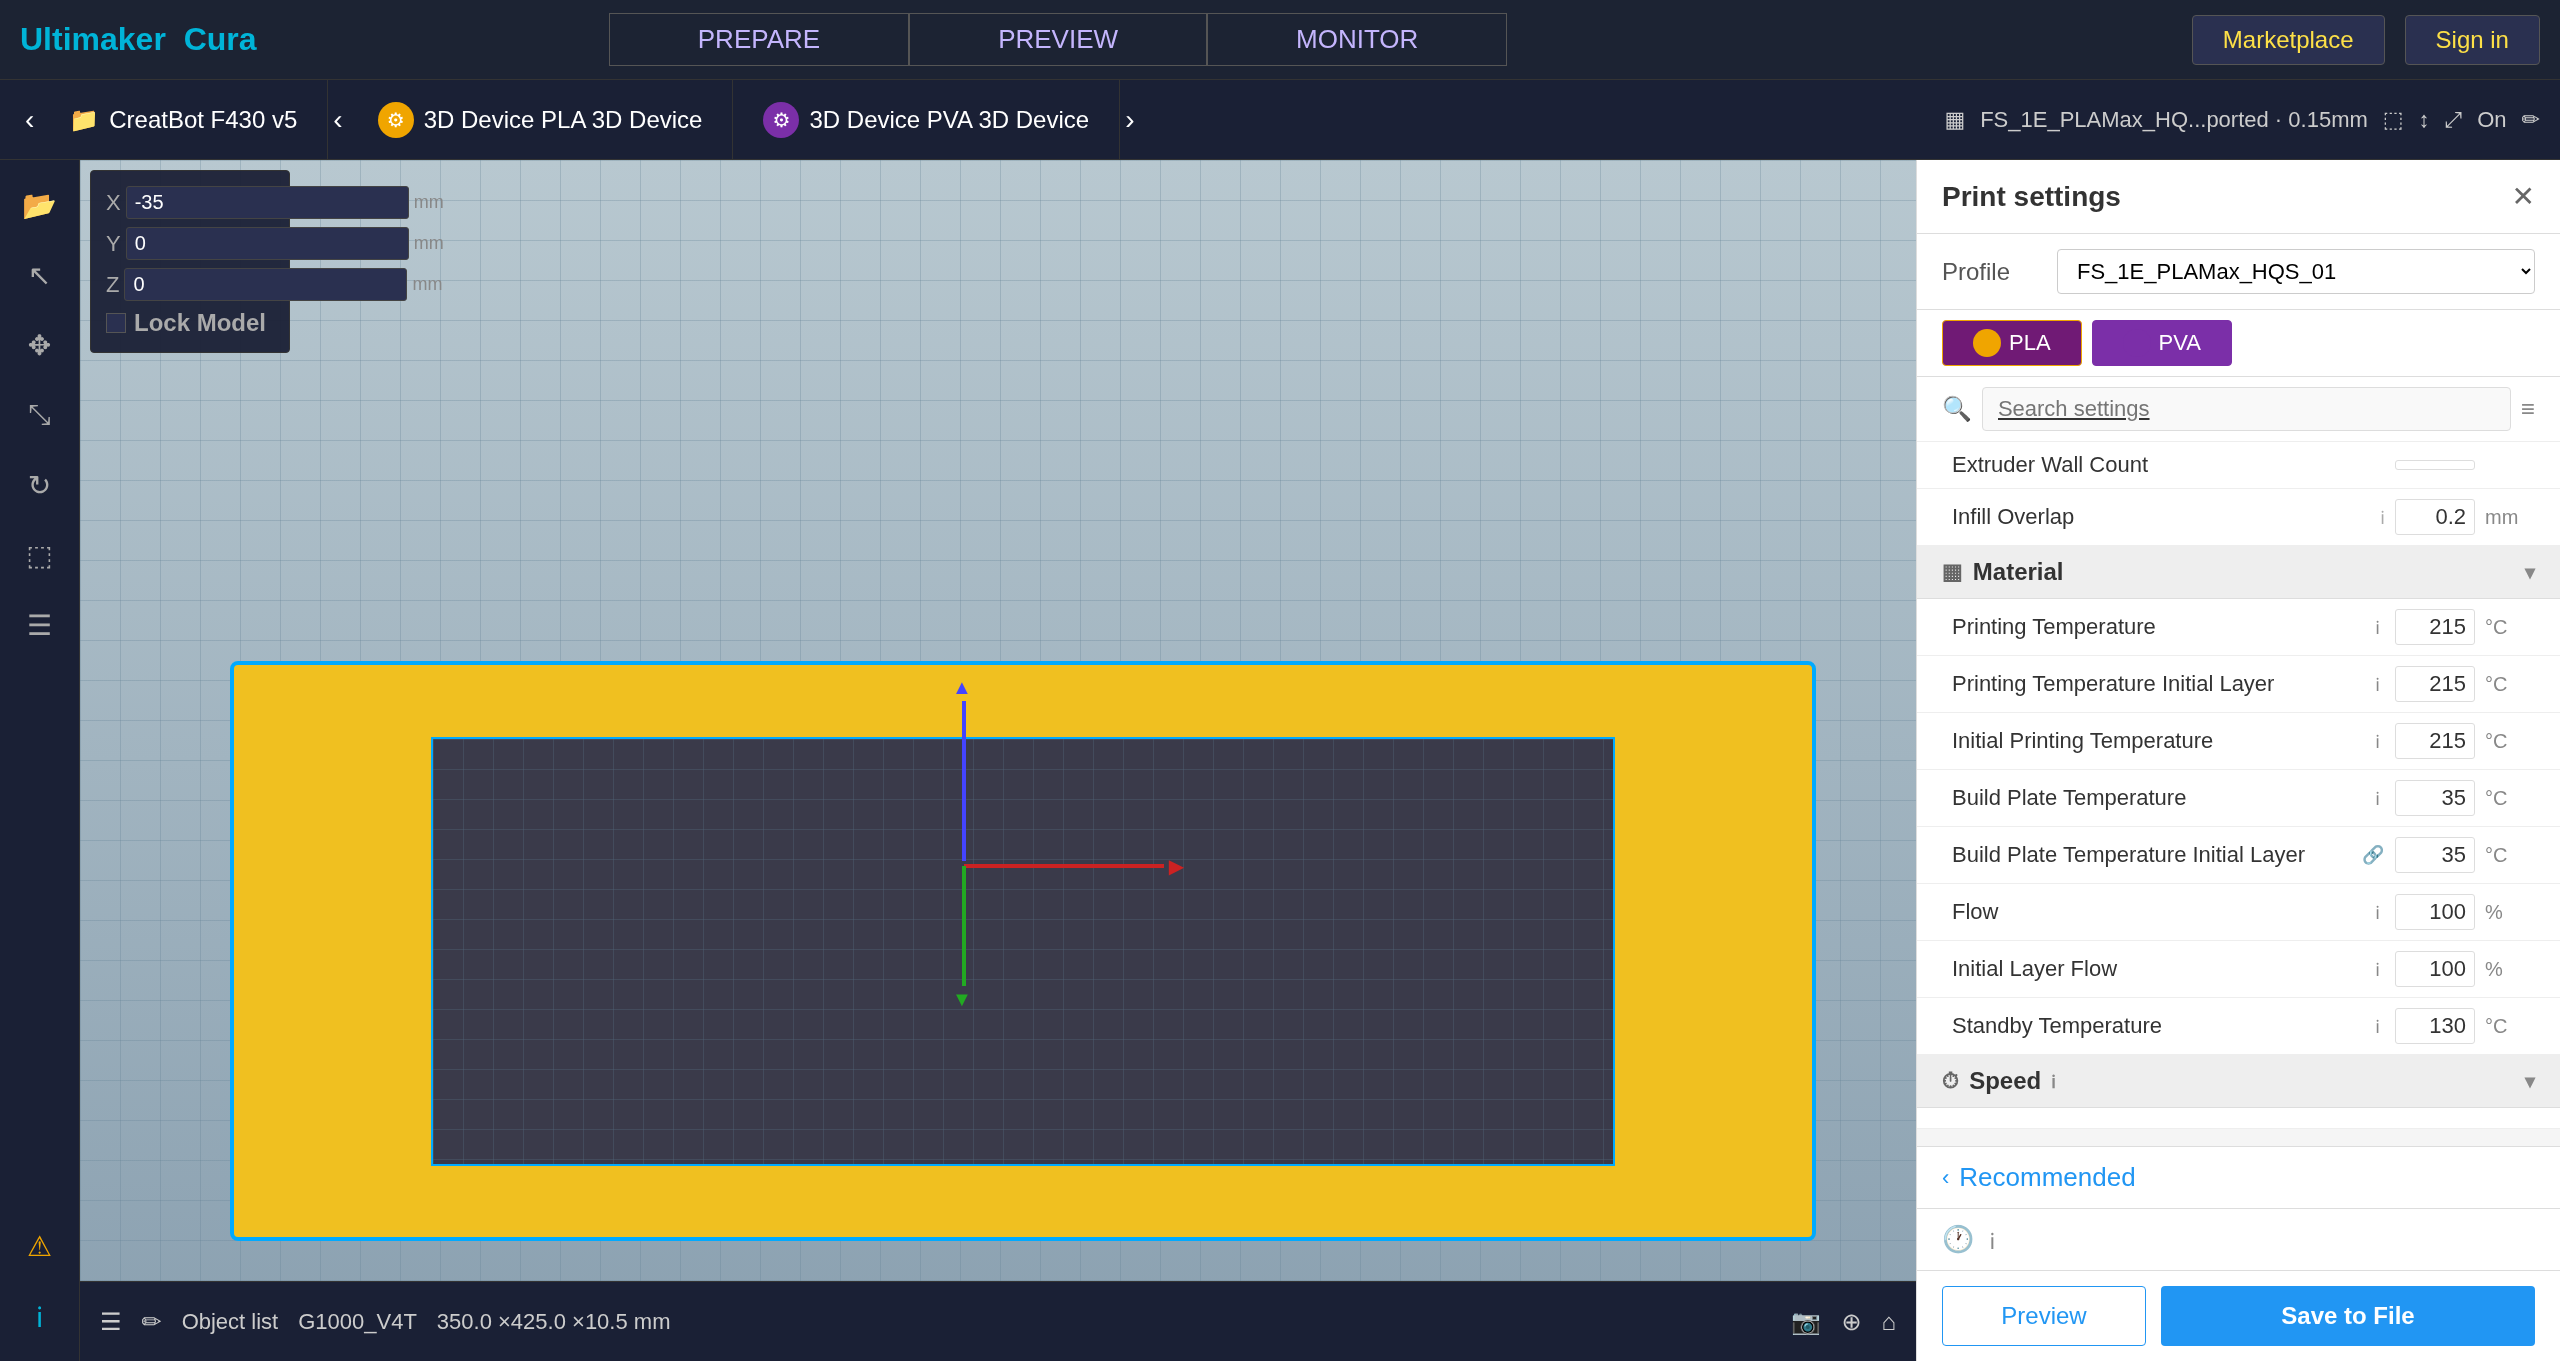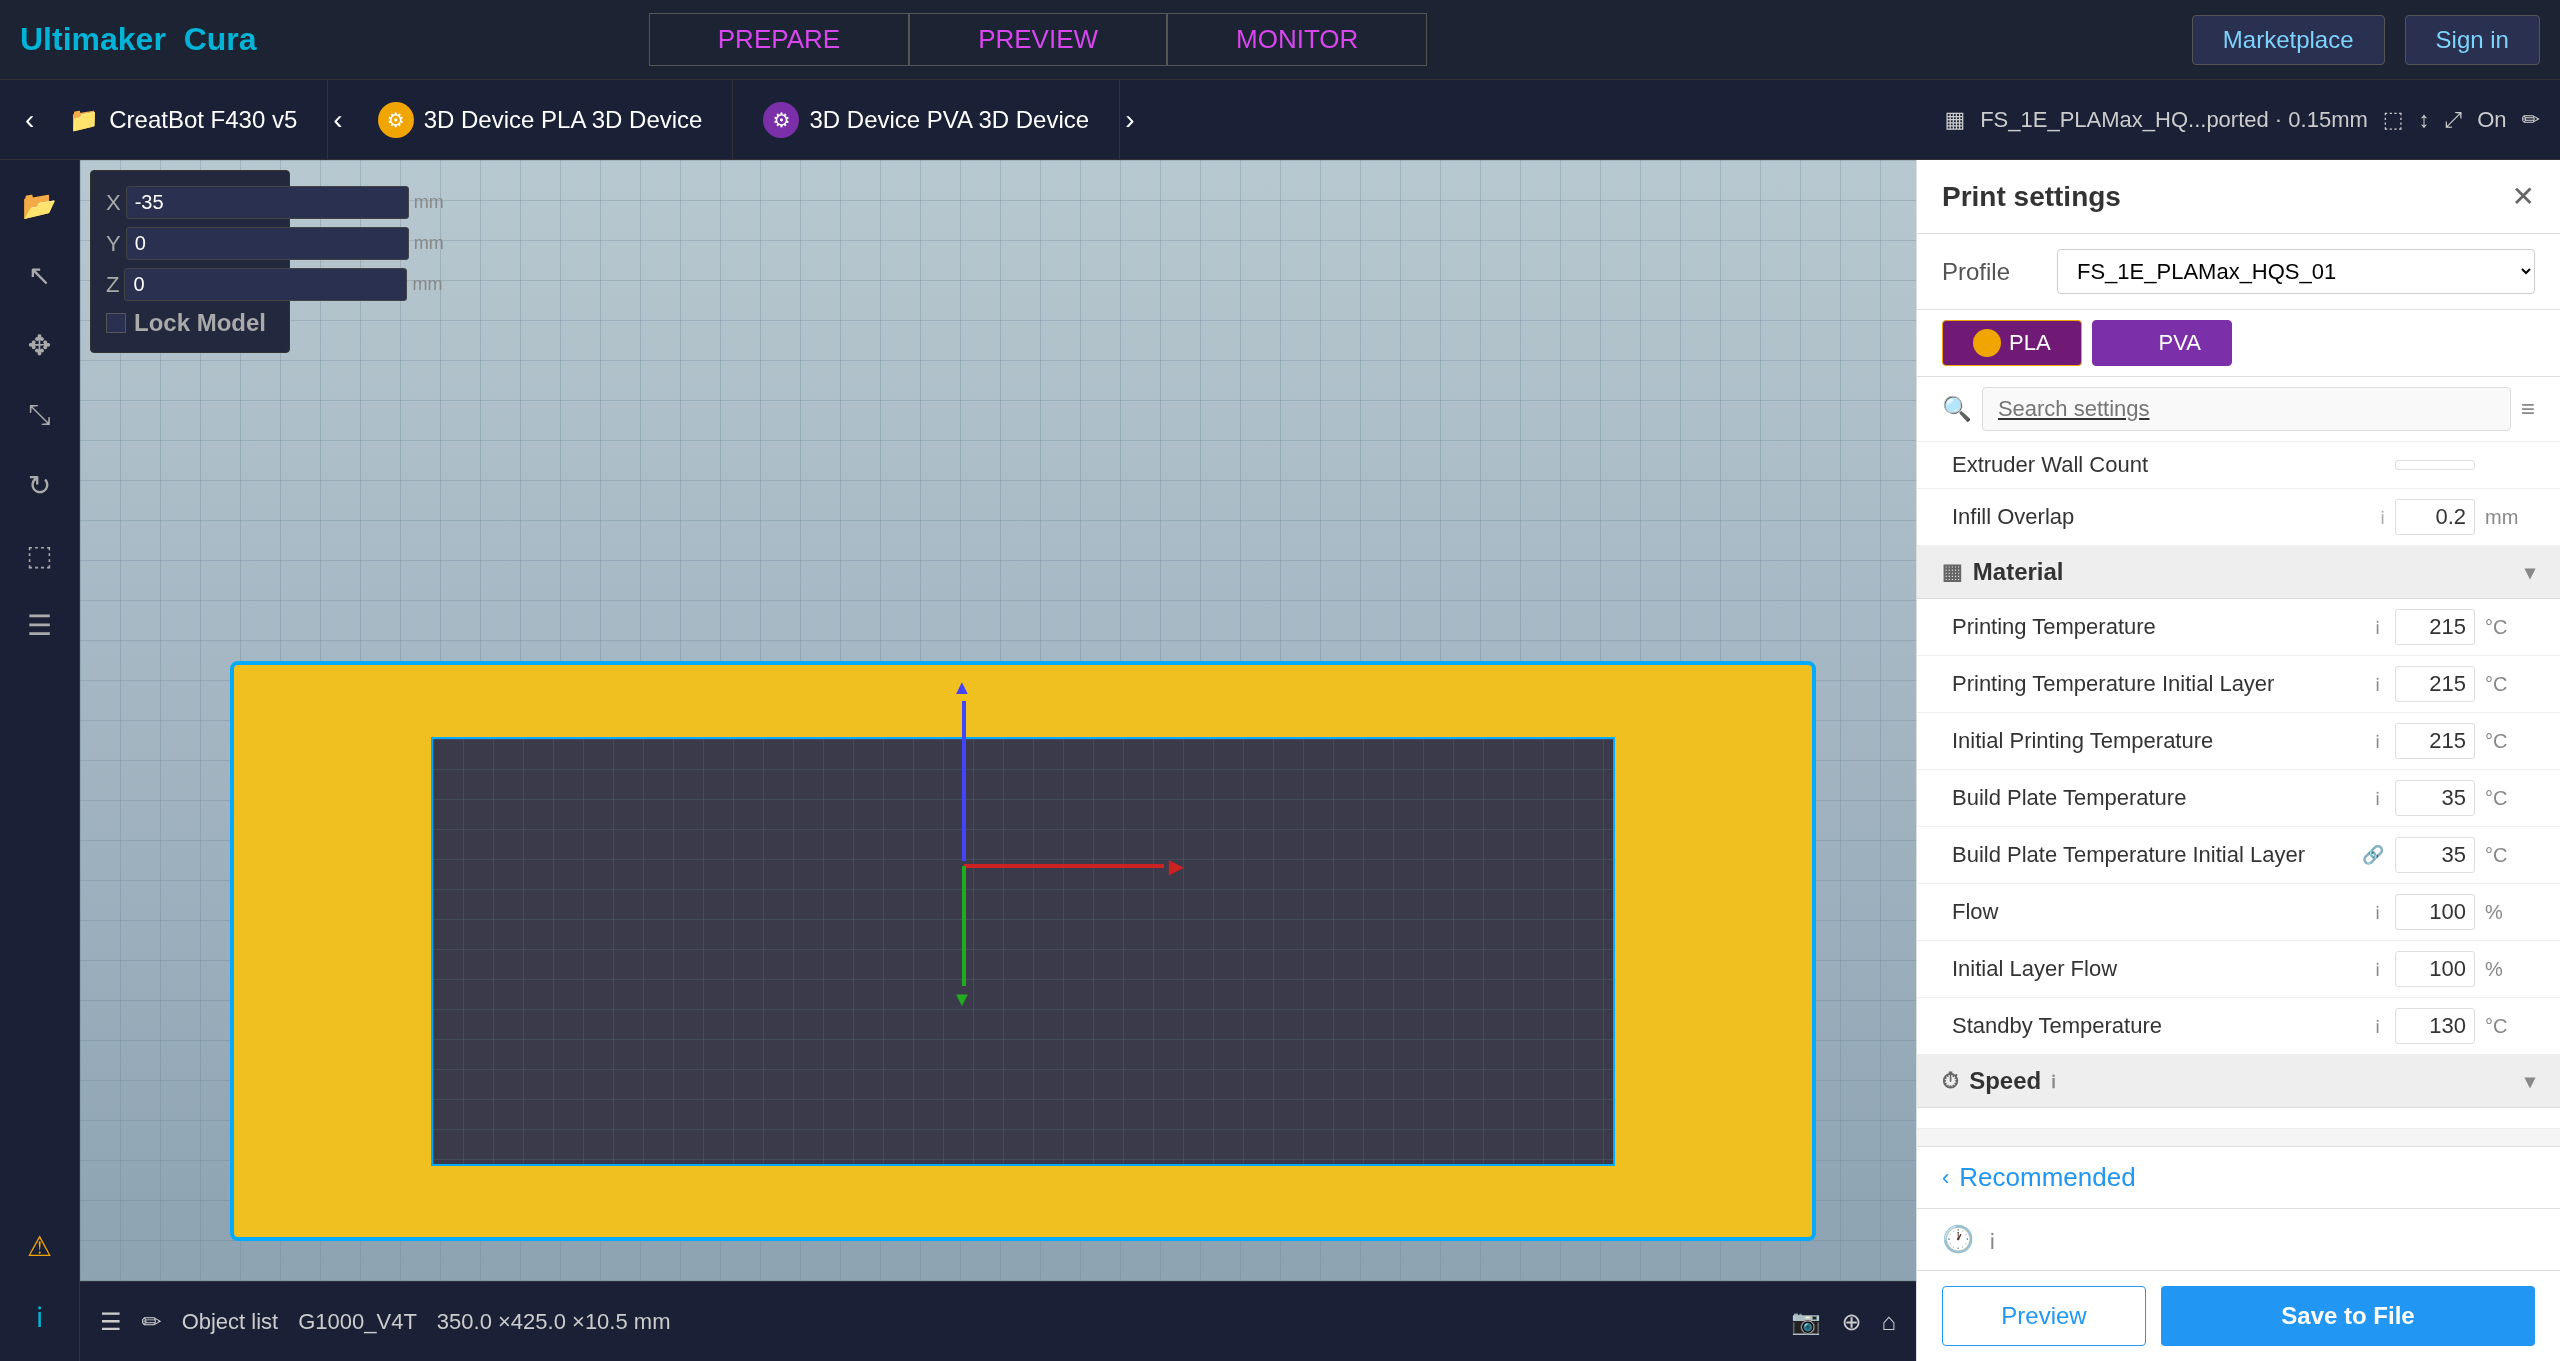--- a/index.html
+++ b/index.html
@@ -8,27 +8,27 @@
     
     #topbar {
       display: flex; align-items: center; height: 80px;
       background: #1c2333; border-bottom: 1px solid #333;
       padding: 0 20px; gap: 20px;
     }
     #logo { font-size: 32px; font-weight: 300; color: #fff; white-space: nowrap; }
     #logo span { color: #00b4d8; font-weight: 700; }
     #nav-tabs { display: flex; gap: 0; margin: 0 auto; }
     .nav-tab {
-      padding: 10px 68px; border: 1px solid #555; cursor: pointer;
-      font-size: 26px; background: #1c2333; color: #d946ef; text-align: left;
+      padding: 10px 88px; border: 1px solid #555; cursor: pointer;
+      font-size: 26px; background: #1c2333; color: #c4b5fd; text-align: left;
     }
     #topbar-right { display: flex; align-items: center; gap: 20px; margin-left: auto; }
     .topbar-btn {
       padding: 10px 30px; border: 1px solid #555; background: #2a3050;
-      color: #7dd3fc; cursor: pointer; font-size: 24px; border-radius: 4px;
+      color: #fde047; cursor: pointer; font-size: 24px; border-radius: 4px;
     }
 
     
     #devicebar {
       display: flex; align-items: center; height: 80px;
       background: #1a2035; border-bottom: 1px solid #333; padding: 0 20px;
     }
     .device-item {
       display: flex; align-items: center; gap: 10px; padding: 0 30px;
       border-right: 1px solid #333; height: 100%; cursor: pointer; font-size: 24px;

